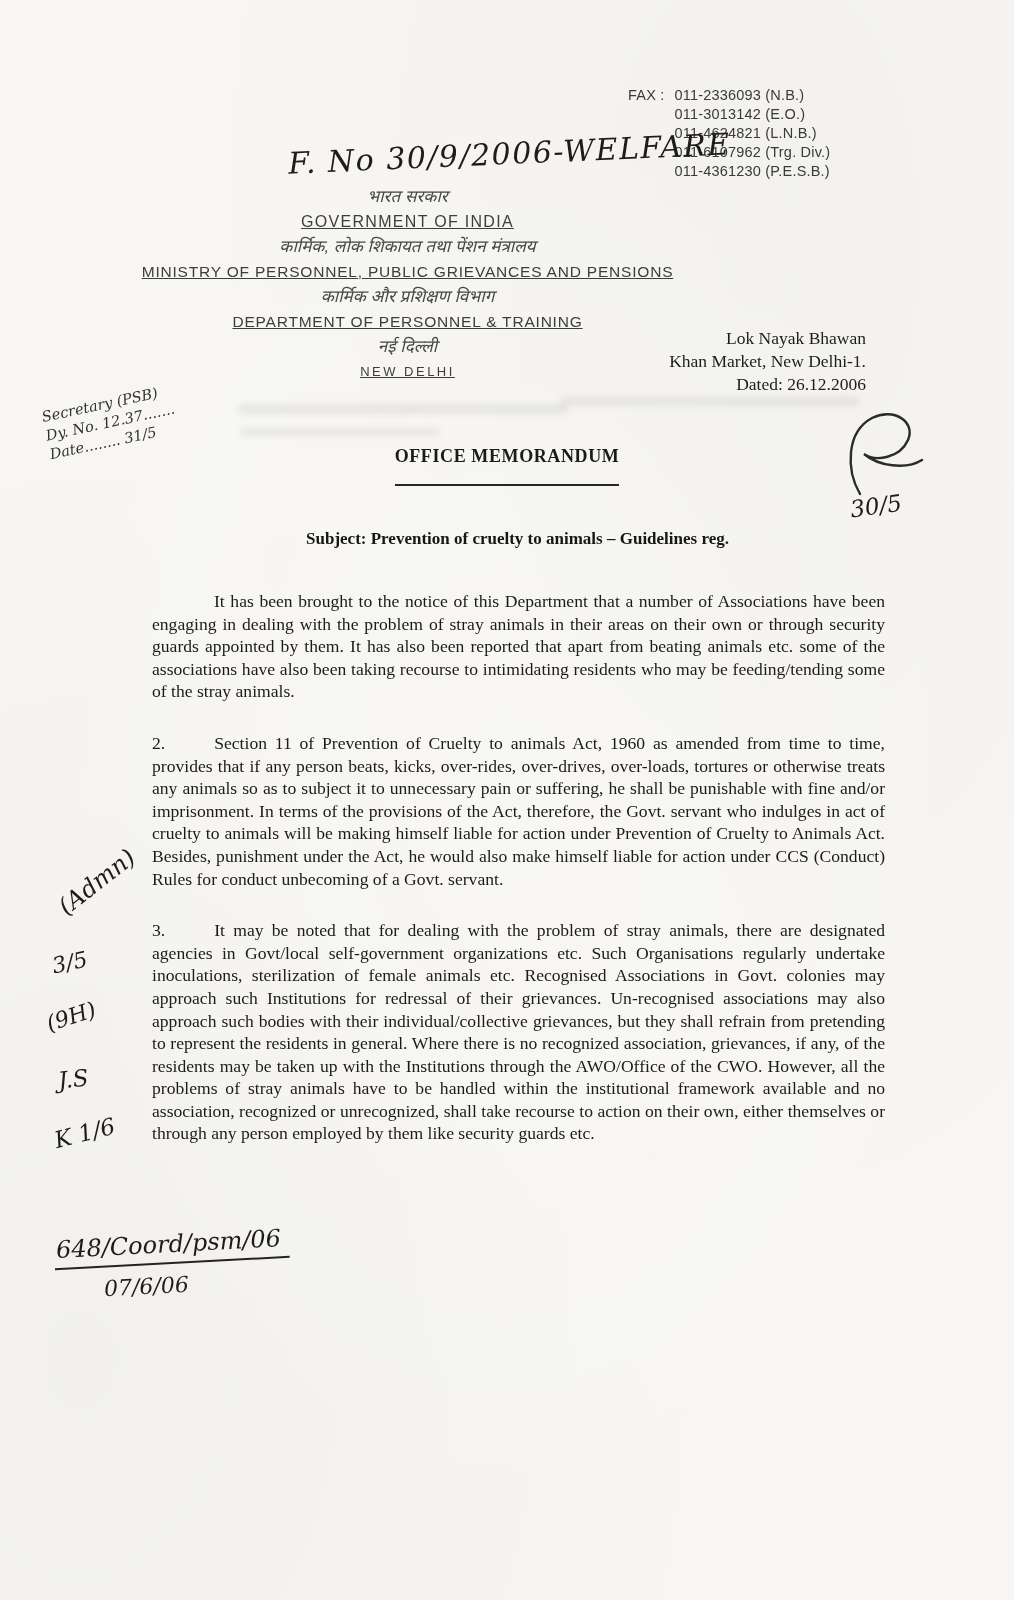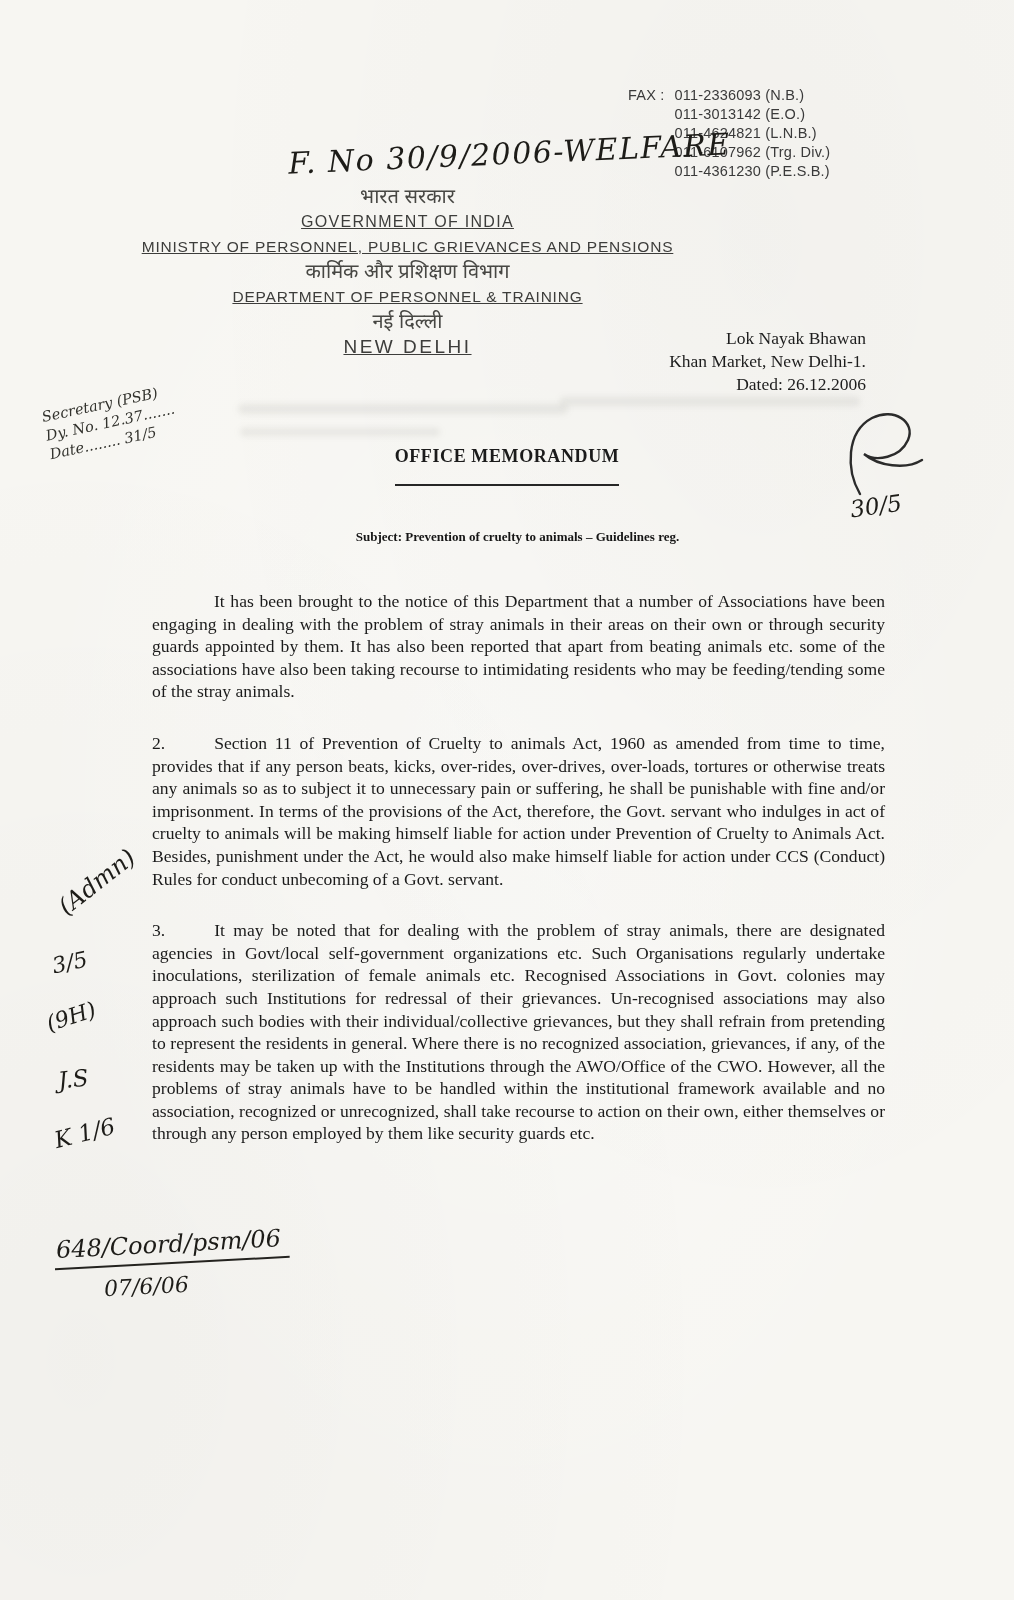--- a/index.html
+++ b/index.html
@@ -32,28 +32,28 @@
   .file-no{
     position:absolute; left:288px; top:136px;
     font-size:30px; letter-spacing:1.5px; white-space:nowrap;
     transform:rotate(-2.5deg);
   }
 
   
   .letterhead{ position:absolute; left:80px; top:184px; width:655px; text-align:center; }
   .lh-hi{
     font-family:"Liberation Sans","DejaVu Sans",sans-serif;
-    font-size:20px; line-height:25px; color:#474743;
+    font-size:17px; line-height:25px; color:#474743;font-style:italic;
   }
   .lh-en{
     font-family:"Liberation Sans","DejaVu Sans",sans-serif;
     font-size:15.5px; line-height:25px; letter-spacing:0.8px; color:#3d3d3b;text-decoration:underline;
   }
   .lh-govt{ font-size:16px; letter-spacing:1.3px; }
-  .lh-city{ font-size:19px; letter-spacing:2.5px; }
+  .lh-city{ font-size:13px; letter-spacing:2.5px; }
 
   
   .address{
     position:absolute; left:596px; top:327px; width:270px;
     text-align:right; font-size:17.5px; line-height:23px; color:#1d1d1d;
   }
 
   
   .stamp{
     position:absolute; left:44px; top:388px; width:190px;
@@ -74,21 +74,21 @@
     border-bottom:2px solid #262626; padding-bottom:18px;
   }
 
   
   .signature{ position:absolute; left:826px; top:408px; width:120px; }
   .sig-date{ font-size:23px; margin-left:24px; margin-top:-14px; transform:rotate(-8deg); }
 
   
   .subject{
     position:absolute; left:150px; top:529px; width:735px;
-    text-align:center; font-weight:bold; font-size:13px; color:#161616;
+    text-align:center; font-weight:bold; font-size:17px; color:#161616;
   }
 
   
   .body-text{
     position:absolute; left:152px; top:590px; width:733px;
     font-size:17.6px; line-height:22.6px; text-align:justify; color:#1b1b1b;
   }
   .para{ margin-bottom:29px; }
   .p1{ text-indent:62px; }
   .pgap{ display:inline-block; width:49px; }
@@ -126,20 +126,21 @@
       <div>011-6107962 (Trg. Div.)</div>
       <div>011-4361230 (P.E.S.B.)</div>
     </div>
   </div>
 
   <div class="file-no hand">F. No 30/9/2006-WELFARE</div>
 
   <div class="letterhead">
     <div class="lh-hi">भारत सरकार</div>
     <div class="lh-en lh-govt">GOVERNMENT OF INDIA</div>
+    <div class="lh-hi">कार्मिक, लोक शिकायत तथा पेंशन मंत्रालय</div>
     <div class="lh-en">MINISTRY OF PERSONNEL, PUBLIC GRIEVANCES AND PENSIONS</div>
     <div class="lh-hi">कार्मिक और प्रशिक्षण विभाग</div>
     <div class="lh-en">DEPARTMENT OF PERSONNEL &amp; TRAINING</div>
     <div class="lh-hi">नई दिल्ली</div>
     <div class="lh-en lh-city">NEW DELHI</div>
   </div>
 
   <div class="address">
     <div>Lok Nayak Bhawan</div>
     <div>Khan Market, New Delhi-1.</div>

